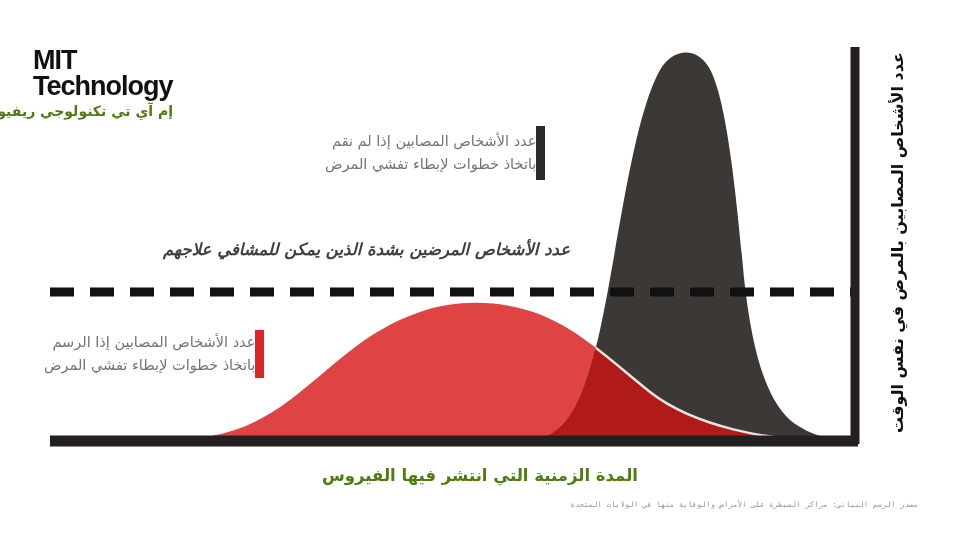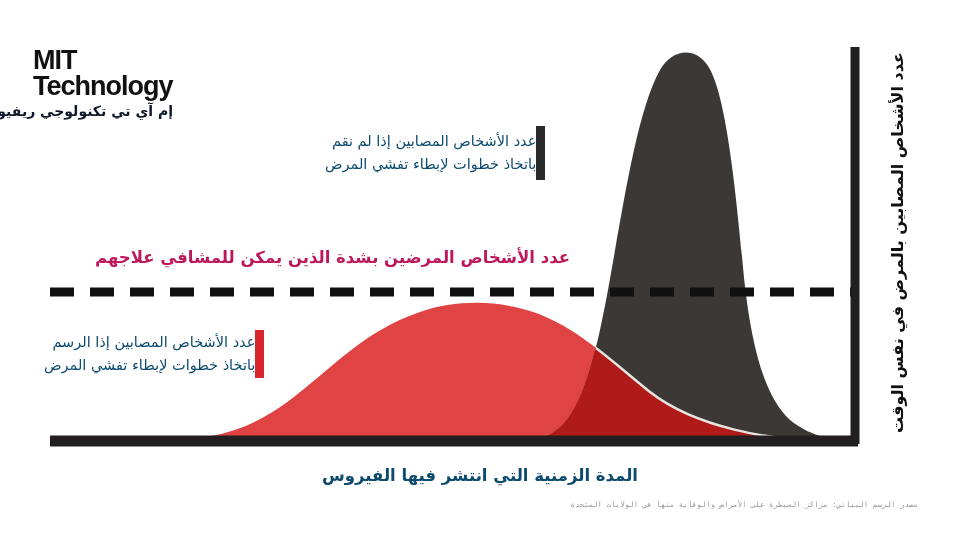--- a/index.html
+++ b/index.html
@@ -34,21 +34,21 @@
     letter-spacing: -1.0px;
     color: #111111;
     white-space: nowrap;
   }
   .logo-sub {
     margin-top: 4px;
     font-family: "DejaVu Sans", sans-serif;
     font-weight: bold;
     font-size: 14px;
     line-height: 17px;
-    color: #0f172a;
+    color: #4d7c0f;
     direction: rtl;
     text-align: right;
     width: 140px;
     white-space: nowrap;
   }
 
   
   #chart-svg {
     position: absolute;
     left: 0;
@@ -62,61 +62,62 @@
     flex-direction: row;
     align-items: center;
     direction: rtl;
   }
   .annot-text {
     direction: rtl;
     text-align: right;
     font-family: "DejaVu Sans", sans-serif;
     font-size: 14.5px;
     line-height: 23px;
-    color: #0c4a6e;
+    color: #737373;
     white-space: nowrap;
   }
   .annot-bar {
     width: 9px;
     height: 54px;
     margin-right: 14px;
     flex: none;
   }
   #annot-dark { left: 325px; top: 126px; }
   #annot-dark .annot-bar { background: #2b2b2b; }
   #annot-red  { left: 44px;  top: 330px; }
   #annot-red  .annot-bar { background: #D8262B; height: 48px; }
 
   
   #threshold-label {
     position: absolute;
     left: 60px;
-    top: 248px;
+    top: 240px;
     width: 510px;
     direction: rtl;
     text-align: right;
     font-family: "DejaVu Sans", sans-serif;
     font-weight: bold;
     font-size: 16.5px;
-    color: #be185d;
-    white-space: nowrap;
+    color: #404040;
+    white-space: nowrap;
+    font-style: italic;
   }
 
   
   #x-axis-title {
     position: absolute;
     left: 180px;
     top: 466px;
     width: 600px;
     text-align: center;
     direction: rtl;
     font-family: "DejaVu Sans", sans-serif;
     font-weight: bold;
     font-size: 16.5px;
-    color: #0c4a6e;
+    color: #4d7c0f;
     white-space: nowrap;
   }
   #y-axis-title {
     position: absolute;
     left: 697px;
     top: 233px;
     width: 400px;
     transform: rotate(-90deg);
     transform-origin: center center;
     text-align: center;

